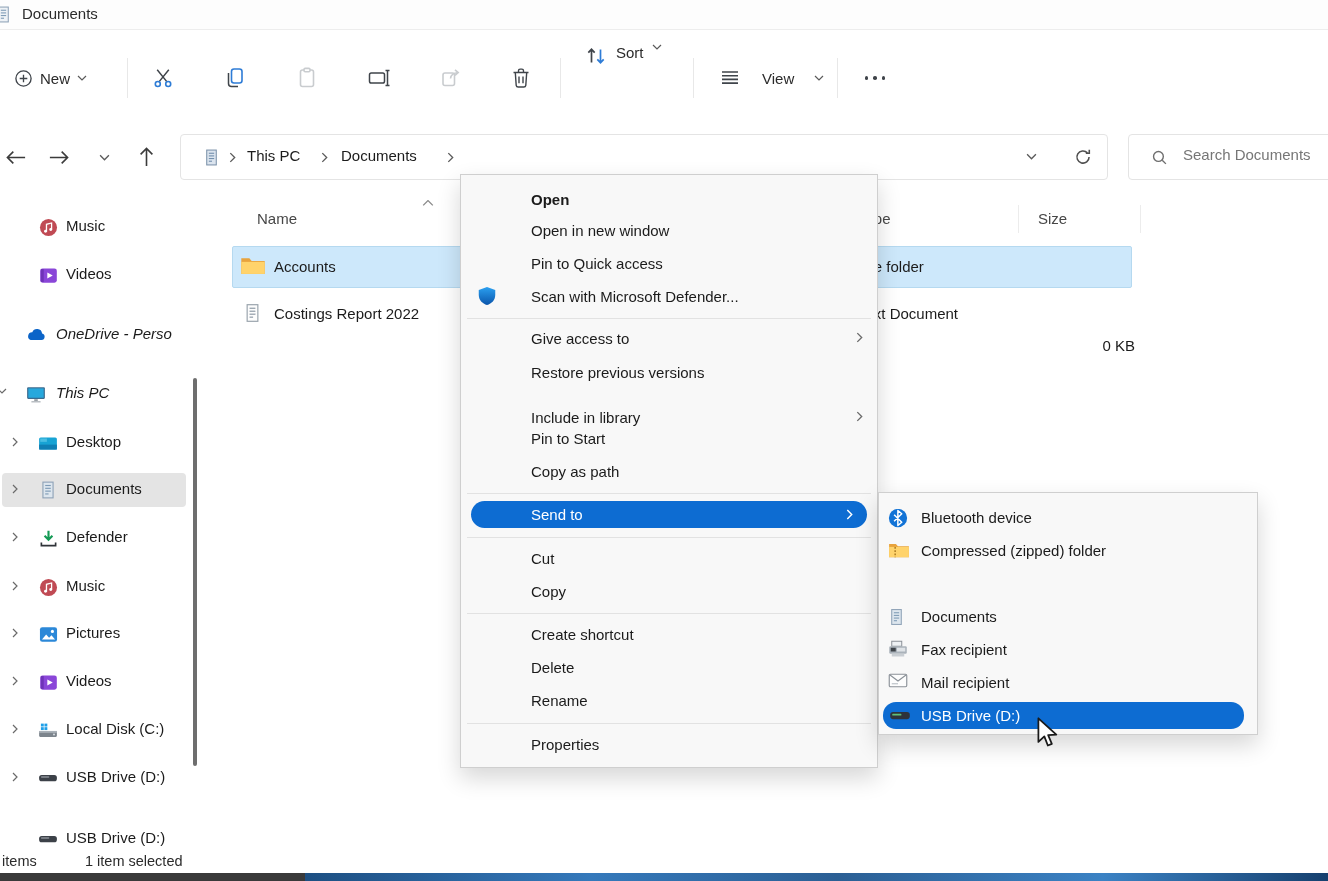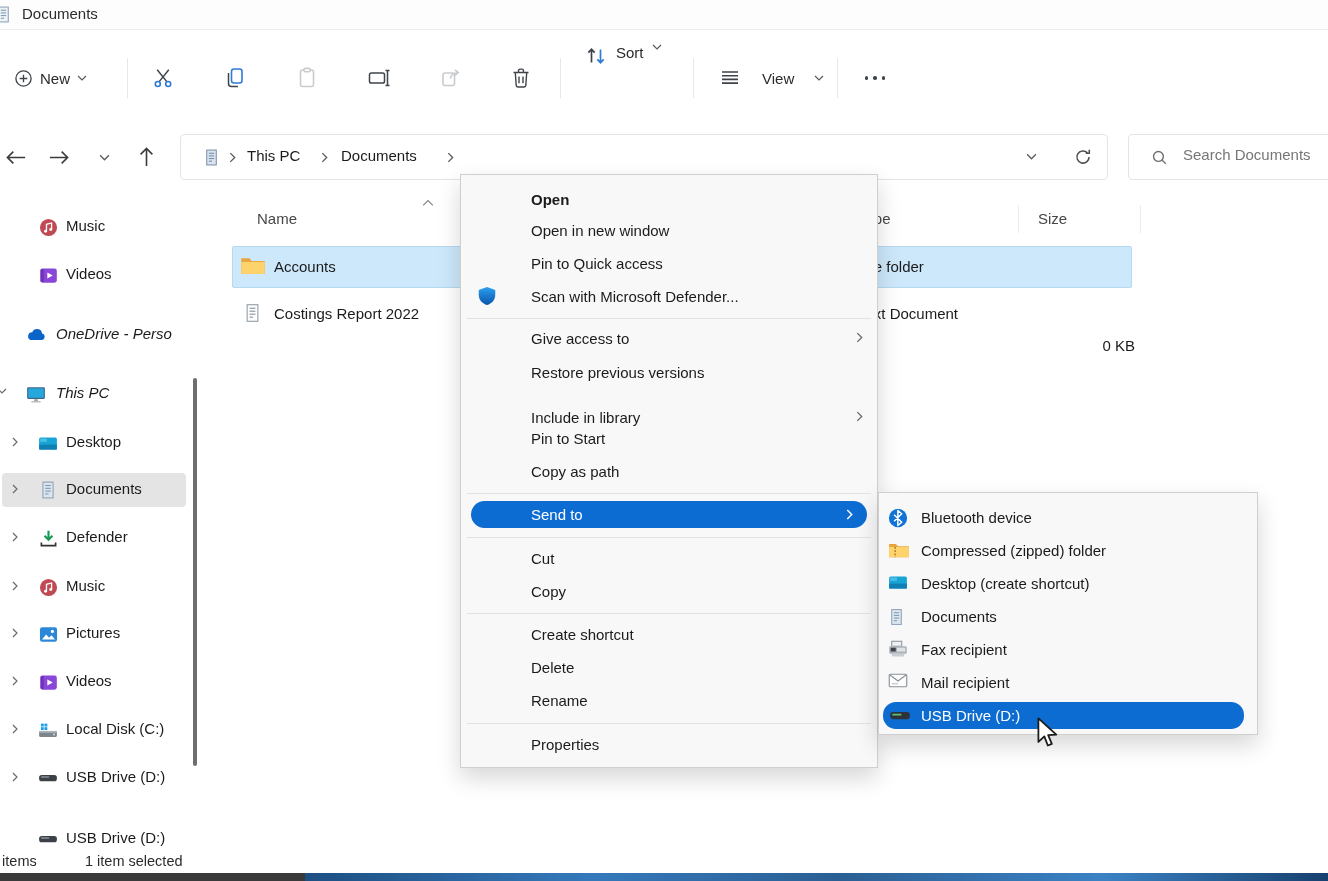--- a/index.html
+++ b/index.html
@@ -596,30 +596,20 @@
   <div class="smi" style="top:41px;">
     <span class="mico">
         <svg width="22" height="18" viewBox="0 0 20 16">
           <path d="M1 2.5 h6.2 l1.8 2 H19 v10 H1z" fill="#e8a33d"></path>
           <path d="M1 5.2 h18 v9.3 H1z" fill="#ffd36b"></path>
           <line x1="6.5" y1="5.2" x2="6.5" y2="14.5" stroke="#a9781f" stroke-width="1.3" stroke-dasharray="1.6 1.4"></line>
         </svg>
       </span>
     <span>Compressed (zipped) folder</span>
   </div>
-  <div class="smi" style="top:74px;">
-    <span class="mico">
-        <svg width="20" height="17" viewBox="0 0 18 14">
-          <rect x="1" y="1.5" width="16" height="11" rx="1.5" fill="#17a3d4"></rect>
-          <rect x="1" y="8" width="16" height="4.5" fill="#0f7fb4"></rect>
-          <rect x="2" y="2.5" width="6" height="3" fill="#5fc9e8" opacity=".7"></rect>
-        </svg>
-      </span>
-    <span>Desktop (create shortcut)</span>
-  </div>
   <div class="smi" style="top:107px;">
     <span class="mico">
         <svg width="17" height="20" viewBox="0 0 16 16">
           <rect x="3.5" y="1" width="9" height="14" fill="#dde6ee" stroke="#8fa3b8"></rect>
           <g stroke="#7d9ab5" stroke-width="1">
             <line x1="5.5" y1="4" x2="10.5" y2="4"></line>
             <line x1="5.5" y1="6.5" x2="10.5" y2="6.5"></line>
             <line x1="5.5" y1="9" x2="10.5" y2="9"></line>
             <line x1="5.5" y1="11.5" x2="8.5" y2="11.5"></line>
           </g>

